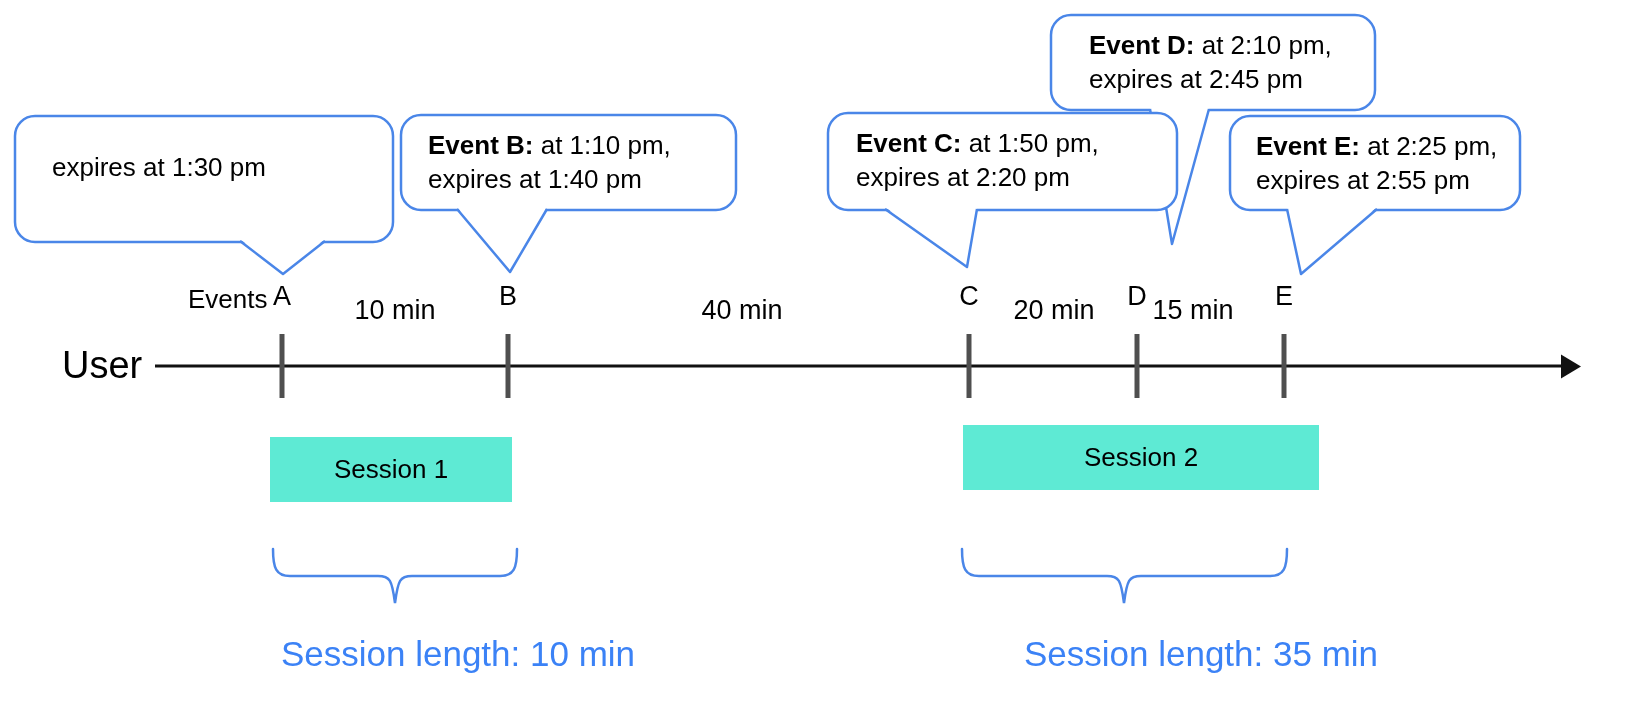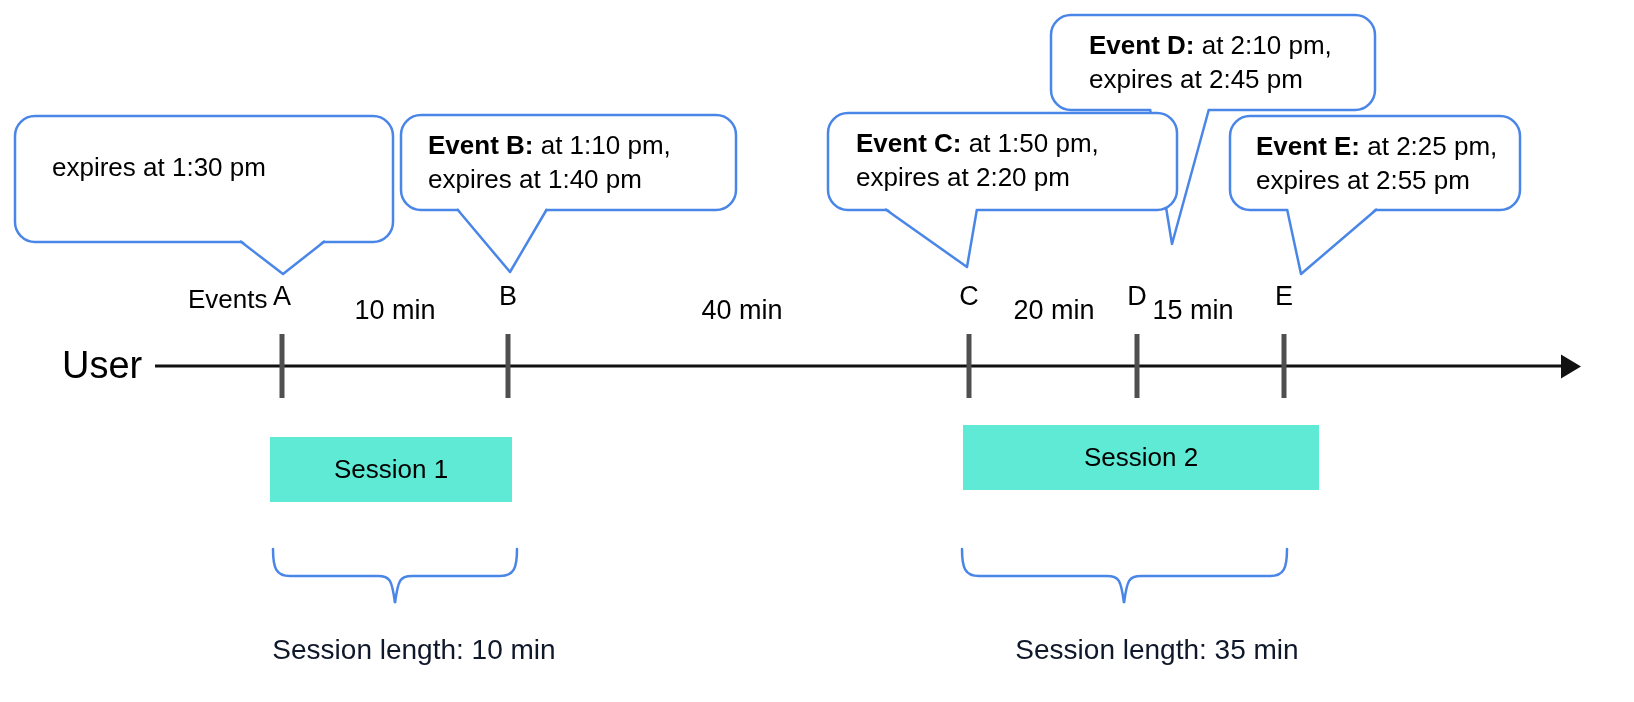--- a/index.html
+++ b/index.html
@@ -13,21 +13,21 @@
   .bubble-text{position:absolute;font-size:26px;line-height:34px;white-space:nowrap;}
   .bubble-text .b{font-weight:bold;}
   .axis-user{font-size:38px;}
   .axis-events{font-size:26px;margin-left:46px;}
   .tick-letter{font-size:27px;}
   .gap-label{font-size:27px;}
   .session-box{
     position:absolute;height:65px;display:flex;align-items:center;justify-content:center;
     font-size:26px;background:#5eead4;
   }
-  .session-length{font-size:28px;color:#0f172a;}
+  .session-length{font-size:35px;color:#3b82f6;margin-left:44px;}
 </style>
 </head>
 <body>
 
 <div class="canvas">
 
   <svg width="1634" height="702" viewBox="0 0 1634 702">
 
     <g>
       <line x1="155" y1="366" x2="1563" y2="366" stroke="#111111" stroke-width="3"></line>

